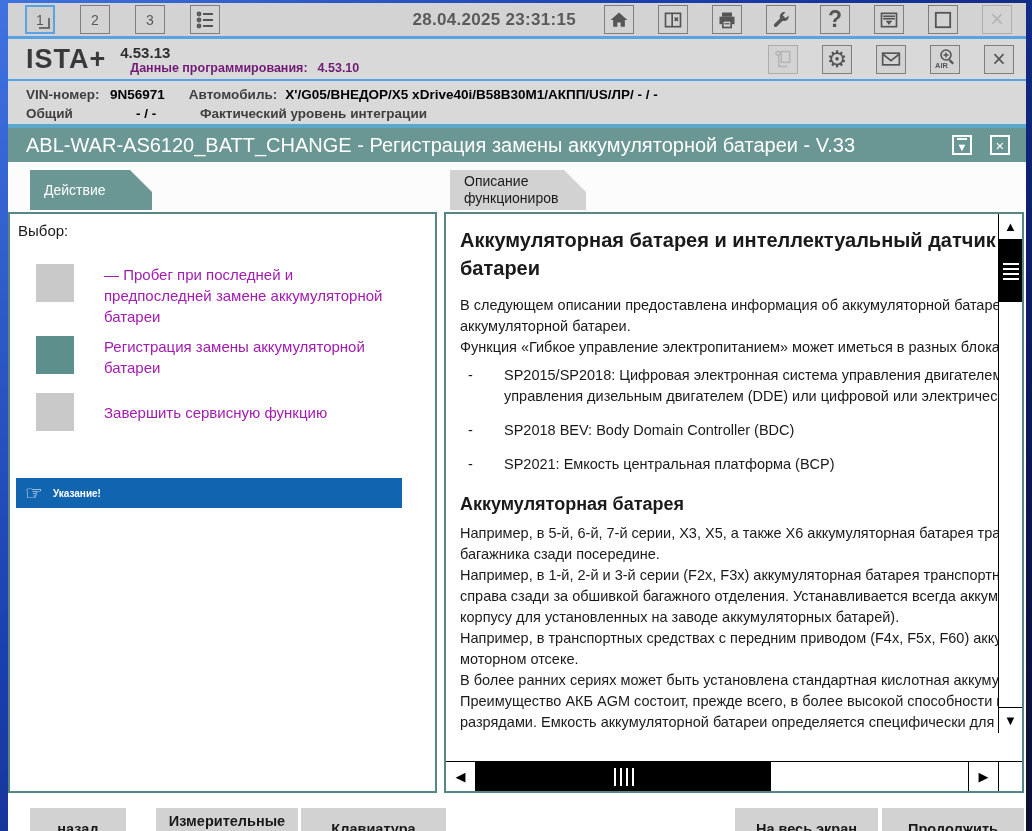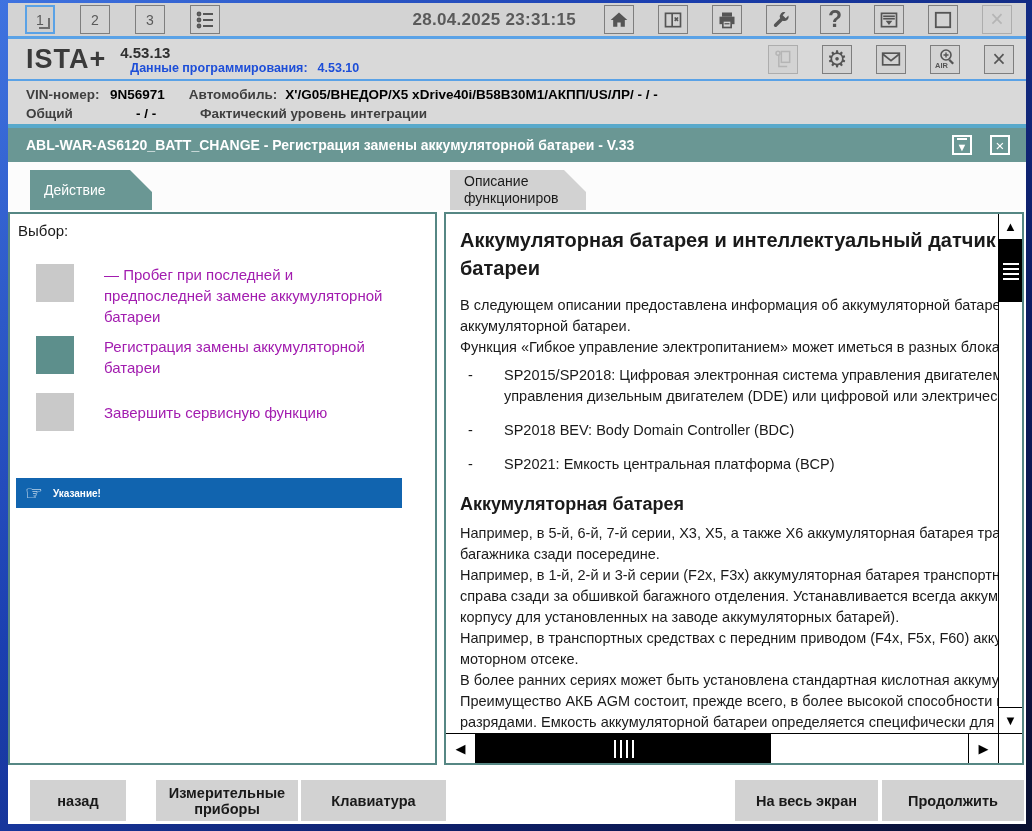--- a/index.html
+++ b/index.html
@@ -36,38 +36,38 @@
   .glyph.big { font-size:23px; }
   .accent { height:3px; background:#5aa2e6; flex:0 0 auto; }
   .accent.thin { height:2px; }
   .accent.teal { background:#58a9cb; height:4px; }
 
   
   .ista { height:40px; background:#d9d9d9; display:flex; align-items:center; flex:0 0 auto; }
   .ista-logo { font-size:27px; font-weight:bold; color:#3a3a3a; margin-left:18px; letter-spacing:1px; }
   .ista-vers { margin-left:14px; display:flex; flex-direction:column; justify-content:center; }
   .ista-v1 { font-size:15px; font-weight:bold; color:#2f2f2f; line-height:17px; }
-  .ista-v2 { font-size:12.5px; font-weight:bold; color:#1d4ed8; line-height:14px; }
+  .ista-v2 { font-size:12.5px; font-weight:bold; color:#701a75; line-height:14px; }
   .ista-v2 span { margin-left:10px; }
   .ista-icons { margin-left:auto; display:flex; align-items:center; gap:24px; margin-right:12px; }
 
   
   .vinbar { height:43px; background:#d9d9d9; padding:4px 0 0 18px; flex:0 0 auto; font-size:13.5px; }
   .vinrow { display:flex; line-height:19px; }
   .lbl { color:#3f3f3f; font-weight:bold; }
   .val { color:#000; font-weight:bold; }
   .vin-label { width:84px; }
   .car-label { margin-left:24px; margin-right:8px; }
   .mil-label { width:96px; }
   .mil-val { width:46px; margin-left:14px;}
   .integ-label { margin-left:18px; }
 
   
   .dlg-title { height:34px; background:#6a9794; display:flex; align-items:center; flex:0 0 auto; }
-  .dlg-text { color:#fff; font-weight:bold; font-size:14px; margin-left:18px; }
+  .dlg-text { color:#fff; font-weight:normal; font-size:20px; margin-left:18px; }
   .dlg-icons { margin-left:auto; display:flex; gap:18px; margin-right:16px; }
   .dlg-ic { width:20px; height:20px; border:2px solid #fff; color:#fff; font-size:11px;
             display:flex; align-items:center; justify-content:center; flex-direction:column; }
   .dlg-ic .bar { width:10px; height:2px; background:#fff; margin-bottom:1px; }
   .dlg-ic.x { font-size:15px; }
 
   
   .tabarea { height:48px; background:#fcfcfc; position:relative; flex:0 0 auto; }
   .tab {
     position:absolute; bottom:0; height:40px;
@@ -93,21 +93,21 @@
   .notice { position:absolute; left:6px; top:264px; width:386px; }
   .notice-head { background:#1164af; color:#fff; height:30px; display:flex; align-items:center; }
   .notice-hand { font-size:20px; margin:0 10px 0 9px; line-height:1; }
   .notice-title { font-weight:bold; font-size:10px; }
   .notice-body { border:2px solid #1164af; border-top:none; background:#fff; padding:12px 10px 14px 16px; font-size:15px; line-height:22px; color:#1a1a1a; }
 
   .gap-col { width:7px; flex:0 0 auto; }
 
   .panel-right {
     flex:1 1 auto; border:2px solid #568784; background:#fff;
-    display:flex; flex-direction:column; overflow:hidden;
+    display:flex; flex-direction:column; overflow:hidden;gap:28px;
   }
   .pr-content { flex:1 1 auto; display:flex; overflow:hidden; }
   .article { flex:1 1 auto; overflow:hidden; padding:12px 0 0 14px; }
   .al { white-space:nowrap; overflow:hidden; color:#1a1a1a; }
   .h1line { font-size:20px; font-weight:bold; line-height:28px; }
   .h2line { font-size:18px; font-weight:bold; line-height:24px; }
   .pline { font-size:14.5px; line-height:21px; }
   .liline { font-size:14.5px; line-height:21px; display:flex; }
   .liline .dash { width:44px; padding-left:8px; flex:0 0 auto; }
   .liline.cont .dash { visibility:hidden; }

